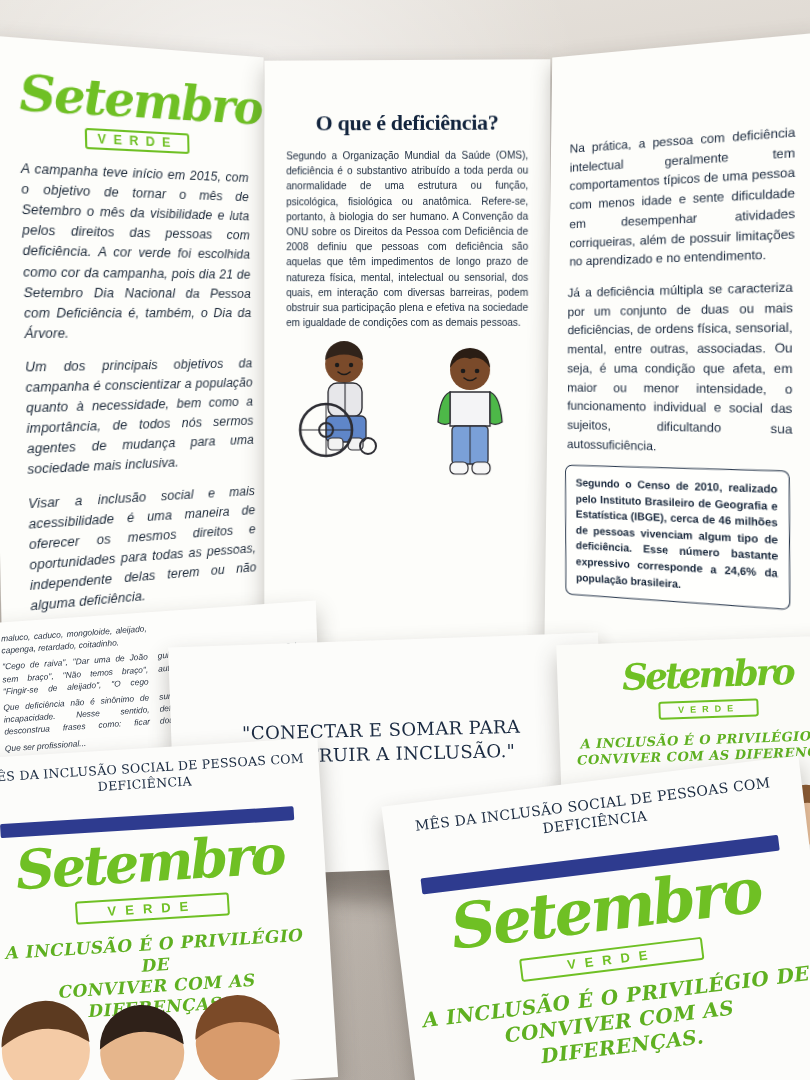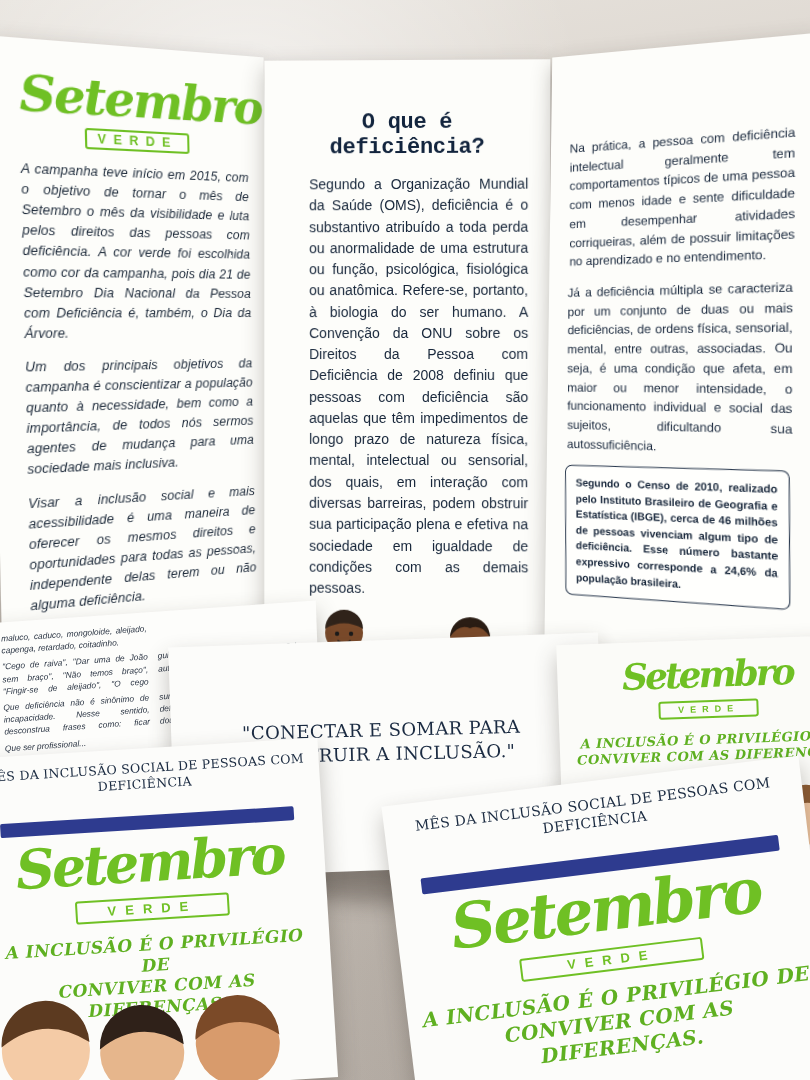--- a/index.html
+++ b/index.html
@@ -122,34 +122,33 @@
   }
   #panel-left .htxt {
     font-size: 12.3px;
     line-height: 1.55;
     font-style: italic;
     margin-bottom: 12px;
     letter-spacing: 0.1px;
   }
 
   .head-center {
-    font-family: Liberation Mono, monospace;
+    font-family: Liberation Serif, serif;
     font-weight: bold;
     font-size: 22px;
     color: #12243d;
     text-align: center;
     margin-bottom: 12px;
     letter-spacing: -0.3px;
   }
   #panel-center .htxt {
-    font-size: 14px;
+    font-size: 10px;
     line-height: 1.52;
     margin-bottom: 8px;
     color: #17263a;
-    margin-left: 23px;
   }
 
   #panel-right .htxt {
     font-size: 12.1px;
     line-height: 1.55;
     margin-bottom: 10px;
     color: #16253a;
     transform: rotate(-0.6deg);
   }
 

